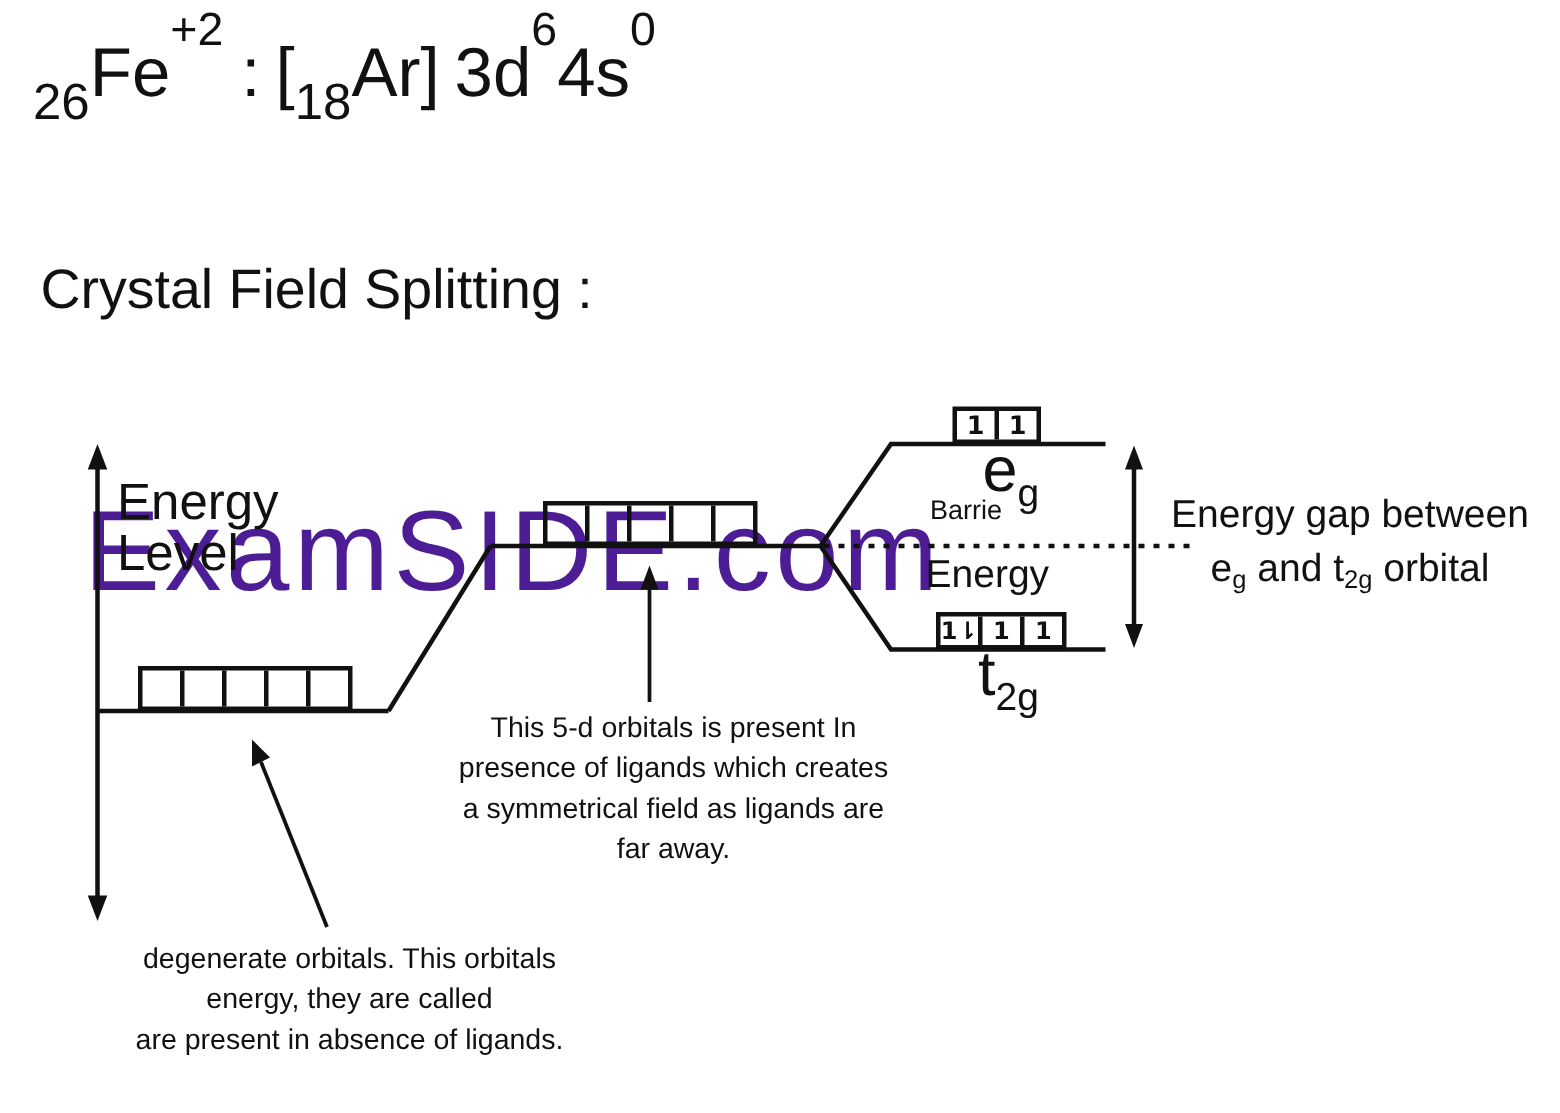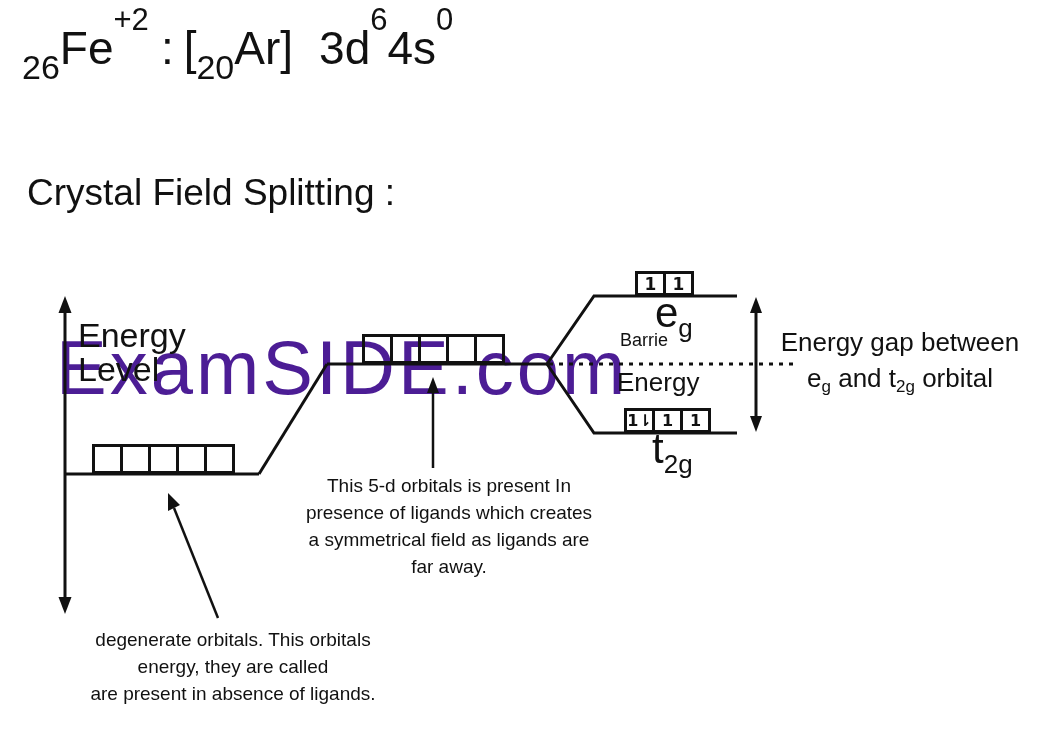--- a/index.html
+++ b/index.html
@@ -7,21 +7,21 @@
     position:relative; width:1040px; height:742px; overflow:hidden;
     background:#ffffff; color:#111;
     font-family:"Liberation Sans", sans-serif;
   }
   
   .formula { position:absolute; left:22px; top:4px; white-space:nowrap; line-height:1; }
   .f-main { font-size:46px; }
   .f-sub  { font-size:34px; vertical-align:-15px; }
   .f-sup  { font-size:31px; vertical-align:34px; }
   .f-sep  { margin:0 10px 0 12px; }
-  .f-gap  { margin-left:26px; }
+  .f-gap  { margin-left:10px; }
 
   
   .heading { position:absolute; left:27px; top:172px; font-size:37px; }
 
   
   .watermark {
     position:absolute; left:56px; top:330px; z-index:1;
     font-size:76px; letter-spacing:3px; color:#4c1d95; line-height:1;
   }
 
@@ -58,21 +58,21 @@
   .note { position:absolute; z-index:3; text-align:center; font-size:19px; line-height:27px; }
   .note-mid    { left:294px; top:472px; width:310px; }
   .note-ground { left:73px;  top:626px; width:320px; }
 </style>
 </head>
 <body>
 
 <div class="page">
 
   <div class="formula">
-    <span class="f-sub">26</span><span class="f-main">Fe</span><span class="f-sup">+2</span><span class="f-main f-sep">:</span><span class="f-main">[</span><span class="f-sub">20</span><span class="f-main">Ar</span><span class="f-main">]</span><span class="f-main f-gap">3d</span><span class="f-sup">6</span><span class="f-main">4s</span><span class="f-sup">0</span>
+    <span class="f-sub">26</span><span class="f-main">Fe</span><span class="f-sup">+2</span><span class="f-main f-sep">:</span><span class="f-main">[</span><span class="f-sub">18</span><span class="f-main">Ar</span><span class="f-main">]</span><span class="f-main f-gap">3d</span><span class="f-sup">6</span><span class="f-main">4s</span><span class="f-sup">0</span>
   </div>
 
   <div class="heading">Crystal Field Splitting :</div>
 
   <div class="watermark">ExamSIDE.com</div>
 
   <svg class="lines" width="1040" height="742" viewBox="0 0 1040 742">
     <g stroke="#111" stroke-width="3" fill="none">
 
       <line x1="65" y1="301" x2="65" y2="609"></line>

